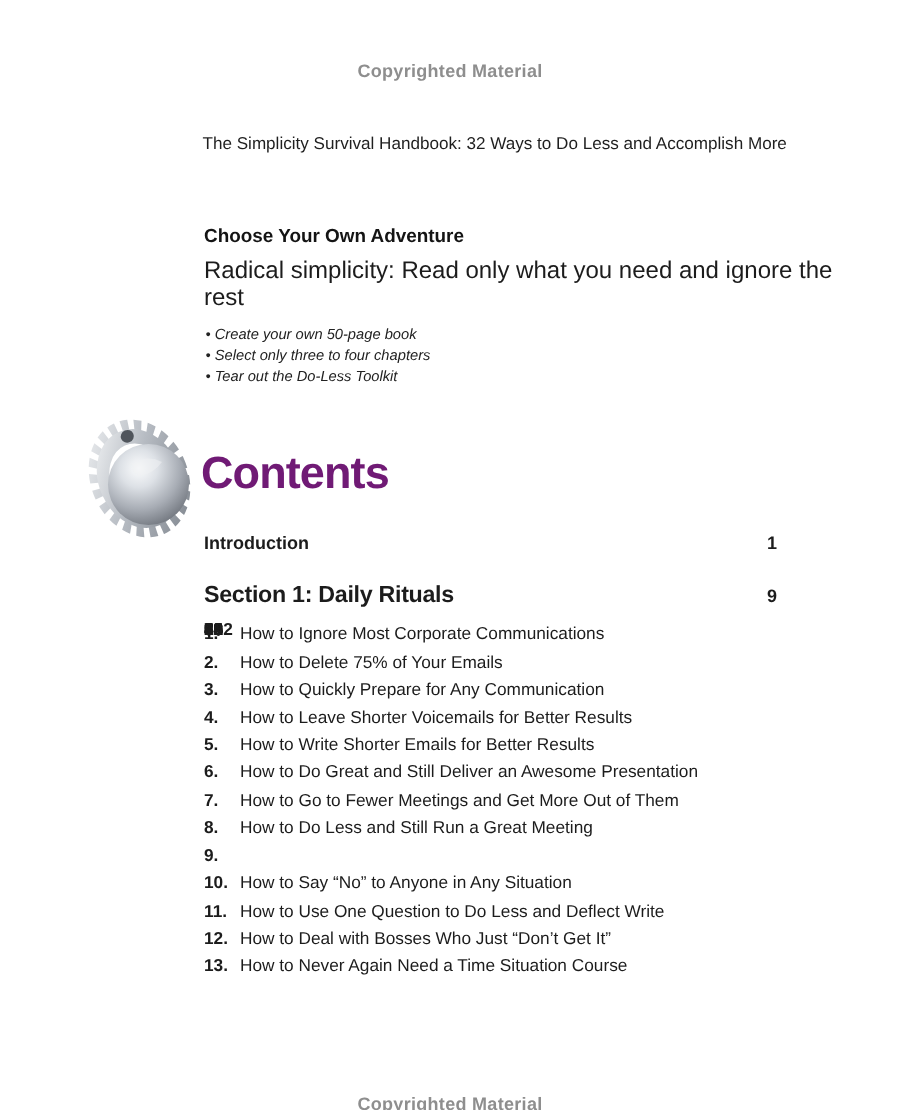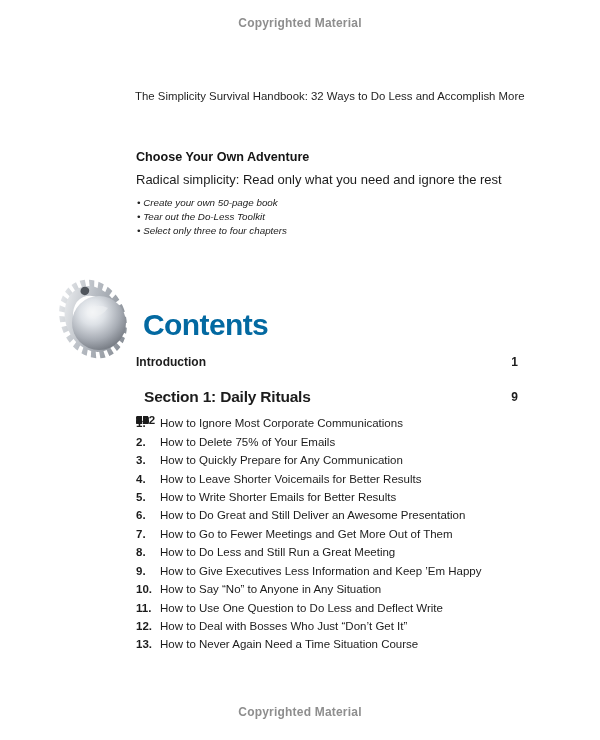--- a/index.html
+++ b/index.html
@@ -4,51 +4,51 @@
 <style>
   html, body { margin:0; padding:0; }
   body {
     width:600px; height:740px; background:#ffffff; position:relative;
     font-family:"Liberation Sans", sans-serif; color:#1c1c1c; overflow:hidden;
   }
   .page { position:absolute; inset:0; }
 
   .copyright {
     position:absolute; left:0; width:600px; text-align:center;
-    font-size:12px; font-weight:700; color:#8e8e8e; letter-spacing:0.2px;
+    font-size:12px; font-weight:700; color:#8e8e8e; letter-spacing:0.2px;margin-top:24px;
   }
   .copyright.top { top:16px; }
   .copyright.bottom { top:705px; }
 
   .running-header {
     position:absolute; left:135px; top:90px;
     font-size:11.4px; color:#1f1f1f; white-space:nowrap;
   }
 
   .adventure { position:absolute; left:136px; top:150px; width:420px; }
   .adv-heading { font-size:12.6px; font-weight:700; color:#141414; }
-  .adv-sub { font-size:13px; margin-top:8px; color:#1c1c1c; }
+  .adv-sub { font-size:16px; margin-top:8px; color:#1c1c1c; }
   .adv-bullets { list-style:none; margin:9px 0 0 1px; padding:0; font-size:9.8px; color:#222; }
   .adv-bullets li { line-height:14.2px;font-style:italic; }
   .adv-bullets li::before { content:"\2022\00a0"; }
 
   .gear { position:absolute; left:58px; top:276px; width:76px; height:86px; }
 
   .contents-title {
-    position:absolute; left:134px; top:299px; margin:9px;
-    font-size:30px; font-weight:700; letter-spacing:-0.6px; color:#0369a1;
+    position:absolute; left:134px; top:299px; margin:0;
+    font-size:30px; font-weight:700; letter-spacing:-0.6px; color:#701a75;
   }
 
   .toc-row {
     position:absolute; left:136px; width:382px;
     display:flex; justify-content:space-between; align-items:center;
   }
   .intro-row { top:355px; font-size:12px; font-weight:700; }
   .section-row { top:388px; }
-  .section-row .label { font-size:15.5px; font-weight:700; letter-spacing:-0.2px;margin-left:8px; }
+  .section-row .label { font-size:15.5px; font-weight:700; letter-spacing:-0.2px; }
   .section-row .pg { font-size:12px; font-weight:700; }
 
   .toc-list { position:absolute; left:136px; top:414px; width:382px; }
   .chapter-row { display:flex; align-items:center; height:18.45px; font-size:11.5px; }
   .chapter-row .num { width:24px; font-weight:700; flex:none; }
   .chapter-row .title { flex:1; white-space:nowrap; overflow:hidden; }
   .chapter-row .page { font-weight:700; flex:none; }
 </style>
 </head>
 <body>
@@ -57,22 +57,22 @@
 
   <div class="copyright top">Copyrighted Material</div>
 
   <div class="running-header">The Simplicity Survival Handbook: 32 Ways to Do Less and Accomplish More</div>
 
   <div class="adventure">
     <div class="adv-heading">Choose Your Own Adventure</div>
     <div class="adv-sub">Radical simplicity: Read only what you need and ignore the rest</div>
     <ul class="adv-bullets">
         <li>Create your own 50-page book</li>
+        <li>Select only three to four chapters</li>
         <li>Tear out the Do-Less Toolkit</li>
-        <li>Select only three to four chapters</li>
       </ul>
   </div>
 
   <div class="gear">
     <svg width="76" height="86" viewBox="0 0 76 86" aria-hidden="true">
       <defs>
         <radialGradient id="sphereG" cx="38%" cy="30%" r="78%">
           <stop offset="0%" stop-color="#fbfcfd"></stop>
           <stop offset="30%" stop-color="#dde1e6"></stop>
           <stop offset="65%" stop-color="#a8adb5"></stop>
@@ -142,21 +142,20 @@
         <span class="title">How to Go to Fewer Meetings and Get More Out of Them</span>
         <span class="page">53</span>
       </div>
       <div class="chapter-row">
         <span class="num">8.</span>
         <span class="title">How to Do Less and Still Run a Great Meeting</span>
         <span class="page">60</span>
       </div>
       <div class="chapter-row">
         <span class="num">9.</span>
-        <span class="title">How to Give Executives Less Information and Keep ’Em Happy</span>
         <span class="page">69</span>
       </div>
       <div class="chapter-row">
         <span class="num">10.</span>
         <span class="title">How to Say “No” to Anyone in Any Situation</span>
         <span class="page">78</span>
       </div>
       <div class="chapter-row">
         <span class="num">11.</span>
         <span class="title">How to Use One Question to Do Less and Deflect Write</span>

